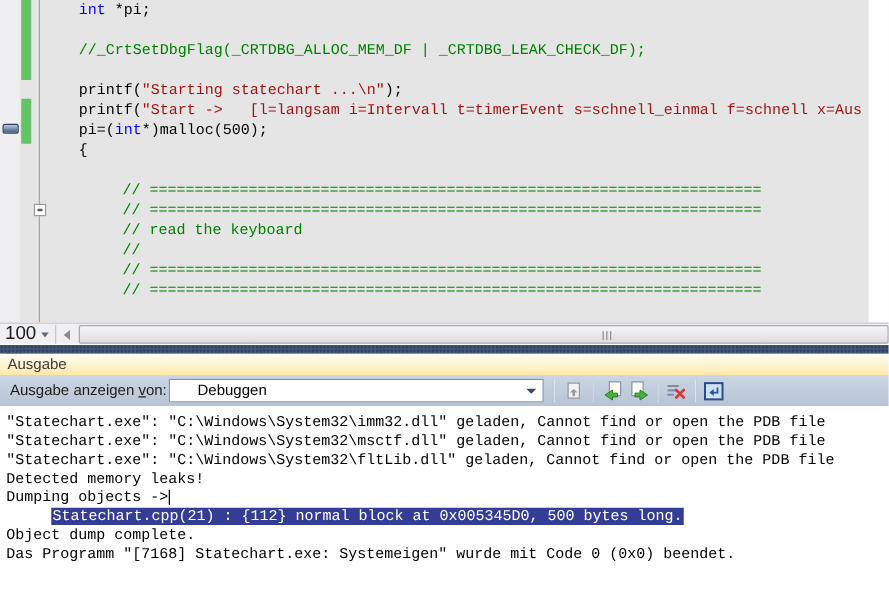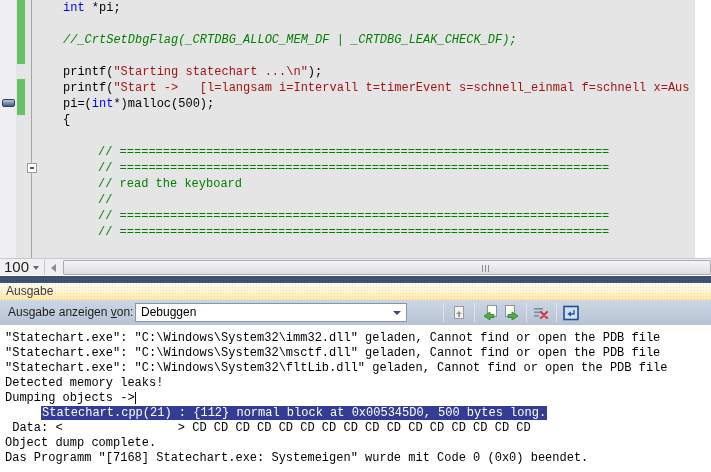--- a/index.html
+++ b/index.html
@@ -48,22 +48,22 @@
   .panel-title { position:absolute; left:0; top:283px; width:711px; height:17px;
     background:linear-gradient(#fffdf6, #fff3cd 60%, #ffe8a6);
     background-image:radial-gradient(rgba(216,170,70,.28) 20%, rgba(0,0,0,0) 22%),
       linear-gradient(#fffdf6, #fff3cd 60%, #ffe8a6);
     background-size:3px 3px, 100% 100%;
     font-size:12px; line-height:17px; padding-left:6px; color:#3a3a3a; }
   .panel-toolbar { position:absolute; left:0; top:300px; width:711px; height:25px;
     background:linear-gradient(#ccd6e4, #b7c3d5); }
   .tb-label { position:absolute; left:8px; top:0; height:25px; line-height:25px; font-size:12px; color:#1e1e1e; }
   .accel { text-decoration:underline; }
-  .source-combo { position:absolute; left:135px; top:3px; width:272px; height:19px; background:#fff;
-    border:1px solid #8795aa; font-size:12px; line-height:17px; padding-left:5px; color:#000; }
+  .source-combo { position:absolute; left:135px; top:3px; width:300px; height:19px; background:#fff;
+    border:1px solid #8795aa; font-size:12px; line-height:17px; padding-left:22px; color:#000; }
   .combo-caret { position:absolute; right:5px; top:7px; width:0; height:0;
     border-left:4px solid transparent; border-right:4px solid transparent; border-top:4px solid #3c4b63; }
   .tb-sep { position:absolute; top:3px; width:1px; height:19px; background:#96a4b9; border-right:1px solid #dde4ee; }
   .tb-sep.s1{left:443px;} .tb-sep.s2{left:474px;} .tb-sep.s3{left:526px;} .tb-sep.s4{left:556px;}
   .tb-btn { position:absolute; top:4px; width:18px; height:18px; }
   .tb-btn svg { display:block; }
   .b-goto{left:450px;} .b-prev{left:481px;} .b-next{left:503px;} .b-clear{left:532px;} .b-wrap{left:562px;}
 
   .output-area { position:absolute; left:0; top:325px; width:711px; height:147px; background:#fff;
     overflow:hidden; padding:6px 0 0 5px; }
@@ -80,21 +80,21 @@
   <div class="editor">
     <div class="indicator-margin"></div>
     <div class="change-bar seg1"></div>
     <div class="change-bar seg2"></div>
     <div class="bookmark-glyph"></div>
     <div class="fold-line"></div>
     <div class="fold-box"></div>
     <div id="code-lines">
         <div class="code-line" style="padding-left: 63px;"><span style="color: rgb(0, 0, 255);">int</span><span style="color: rgb(0, 0, 0);"> *pi;</span></div>
         <div class="code-line" style="padding-left: 63px;"></div>
-        <div class="code-line" style="padding-left: 63px;"><span style="color: rgb(0, 128, 0); font-style: italic;">//_CrtSetDbgFlag(_CRTDBG_ALLOC_MEM_DF | _CRTDBG_LEAK_CHECK_DF);</span></div>
+        <div class="code-line" style="padding-left: 63px;"><span style="color: rgb(0, 128, 0);">//_CrtSetDbgFlag(_CRTDBG_ALLOC_MEM_DF | _CRTDBG_LEAK_CHECK_DF);</span></div>
         <div class="code-line" style="padding-left: 63px;"></div>
         <div class="code-line" style="padding-left: 63px;"><span style="color: rgb(0, 0, 0);">printf(</span><span style="color: rgb(163, 21, 21);">"Starting statechart ...\n"</span><span style="color: rgb(0, 0, 0);">);</span></div>
         <div class="code-line" style="padding-left: 63px;"><span style="color: rgb(0, 0, 0);">printf(</span><span style="color: rgb(163, 21, 21);">"Start -&gt;   [l=langsam i=Intervall t=timerEvent s=schnell_einmal f=schnell x=Aus quit</span></div>
         <div class="code-line" style="padding-left: 63px;"><span style="color: rgb(0, 0, 0);">pi=(</span><span style="color: rgb(0, 0, 255);">int</span><span style="color: rgb(0, 0, 0);">*)malloc(500);</span></div>
         <div class="code-line" style="padding-left: 63px;"><span style="color: rgb(0, 0, 0);">{</span></div>
         <div class="code-line" style="padding-left: 63px;"></div>
         <div class="code-line" style="padding-left: 98px;"><span style="color: rgb(0, 128, 0);">// ====================================================================</span></div>
         <div class="code-line" style="padding-left: 98px;"><span style="color: rgb(0, 128, 0);">// ====================================================================</span></div>
         <div class="code-line" style="padding-left: 98px;"><span style="color: rgb(0, 128, 0);">// read the keyboard</span></div>
         <div class="code-line" style="padding-left: 98px;"><span style="color: rgb(0, 128, 0);">//</span></div>
@@ -182,18 +182,17 @@
     </div>
   </div>
 
   <div class="output-area" id="output-lines">
       <div class="out-line"><span>"Statechart.exe": "C:\Windows\System32\imm32.dll" geladen, Cannot find or open the PDB file</span></div>
       <div class="out-line"><span>"Statechart.exe": "C:\Windows\System32\msctf.dll" geladen, Cannot find or open the PDB file</span></div>
       <div class="out-line"><span>"Statechart.exe": "C:\Windows\System32\fltLib.dll" geladen, Cannot find or open the PDB file</span></div>
       <div class="out-line"><span>Detected memory leaks!</span></div>
       <div class="out-line"><span>Dumping objects -&gt;</span><span class="out-caret"></span></div>
       <div class="out-line"><span class="hl" style="background: rgb(52, 61, 150);">Statechart.cpp(21) : {112} normal block at 0x005345D0, 500 bytes long.</span></div>
-      <div class="out-line"><span> Data: &lt;                &gt; CD CD CD CD CD CD CD CD CD CD CD CD CD CD CD CD</span></div>
       <div class="out-line"><span>Object dump complete.</span></div>
       <div class="out-line"><span>Das Programm "[7168] Statechart.exe: Systemeigen" wurde mit Code 0 (0x0) beendet.</span></div>
     </div>
 
 </div>
 
 </body></html>

